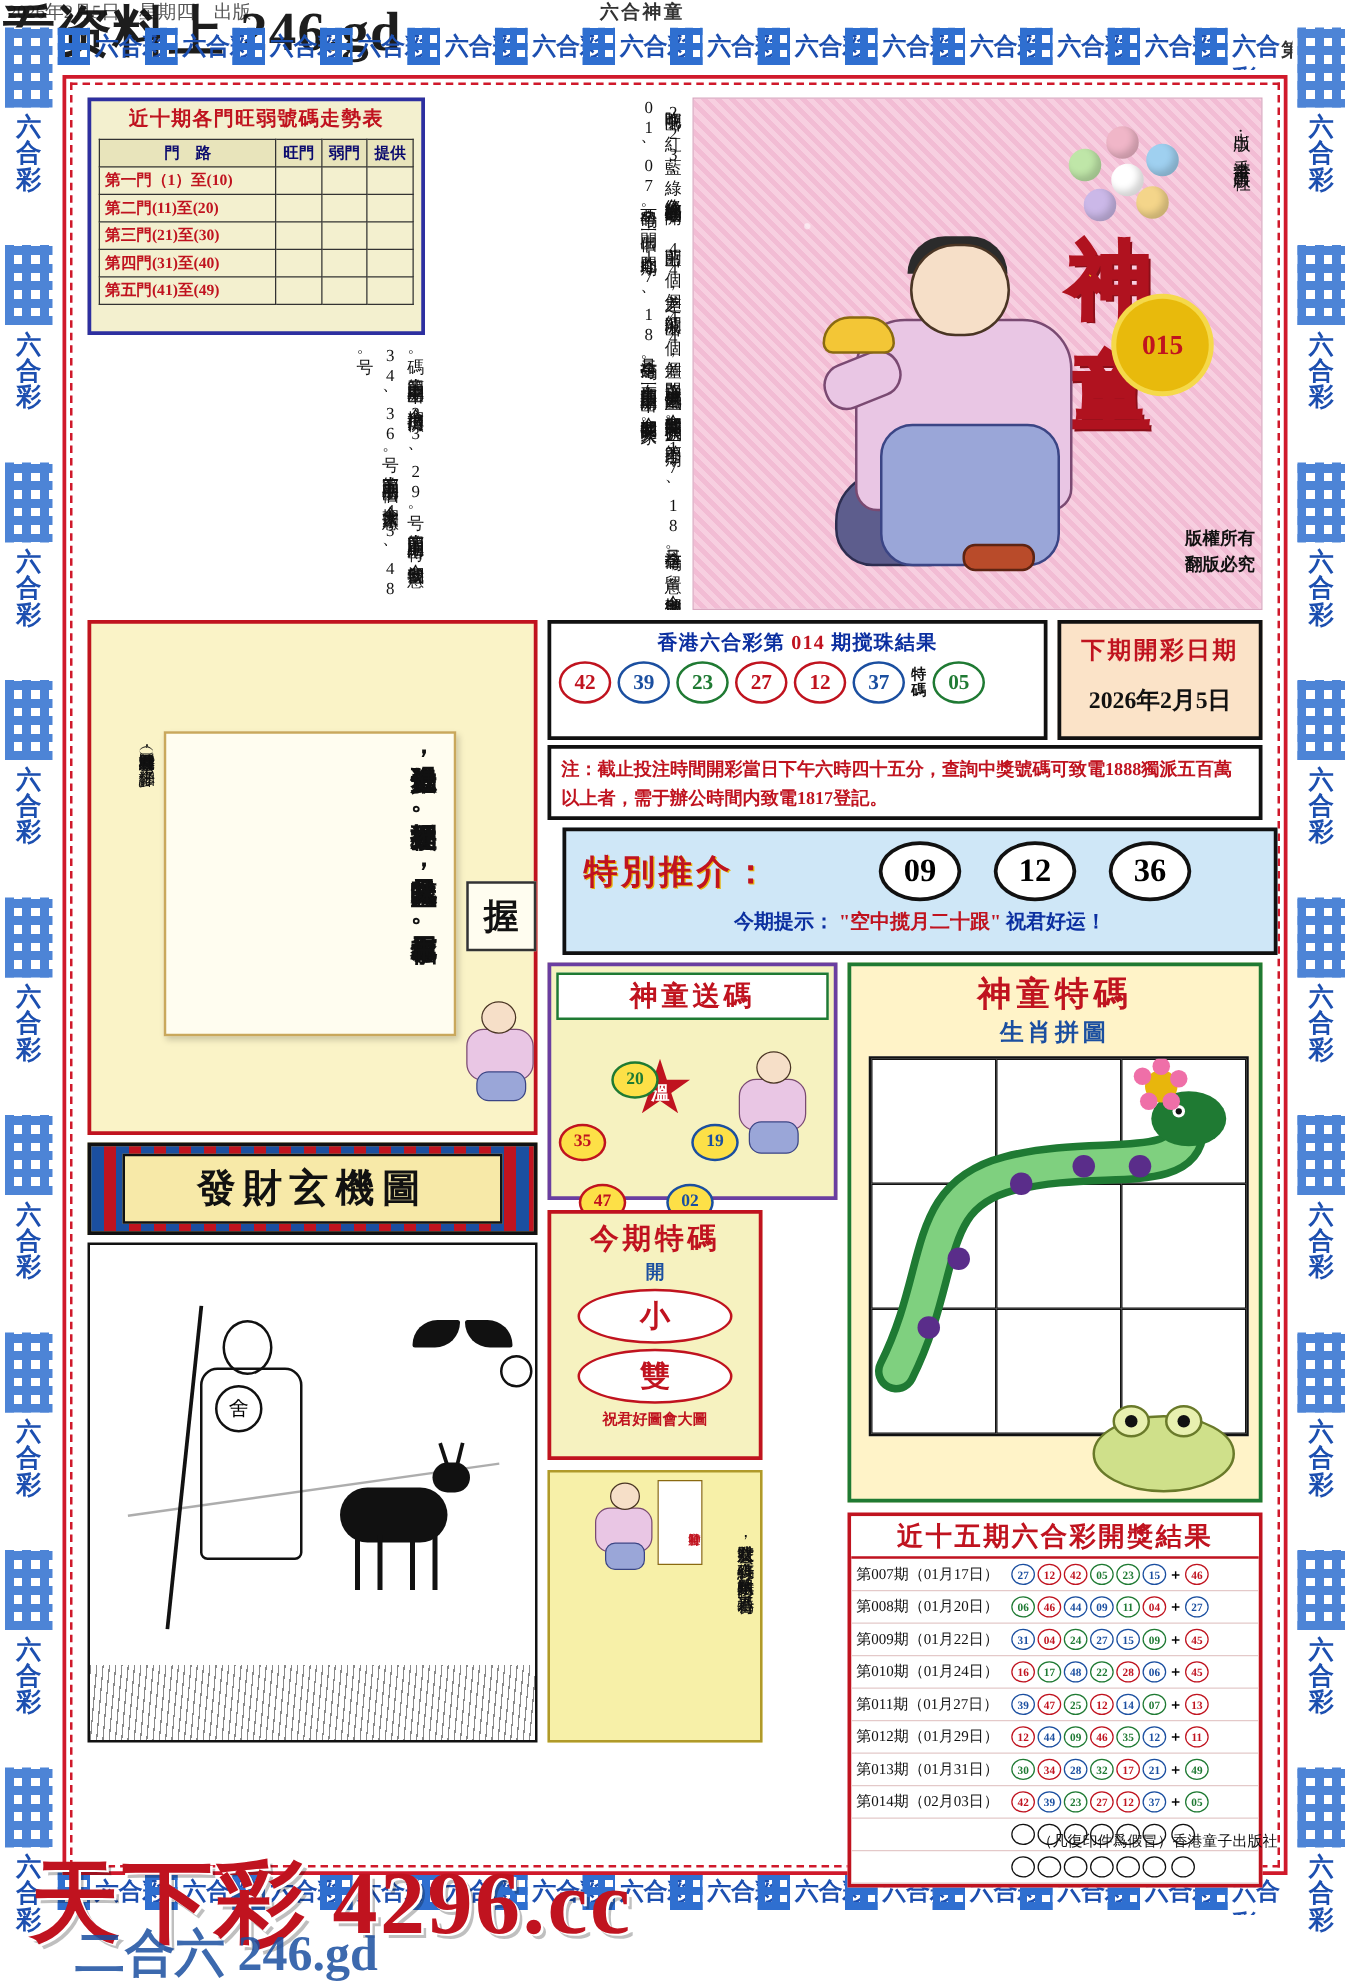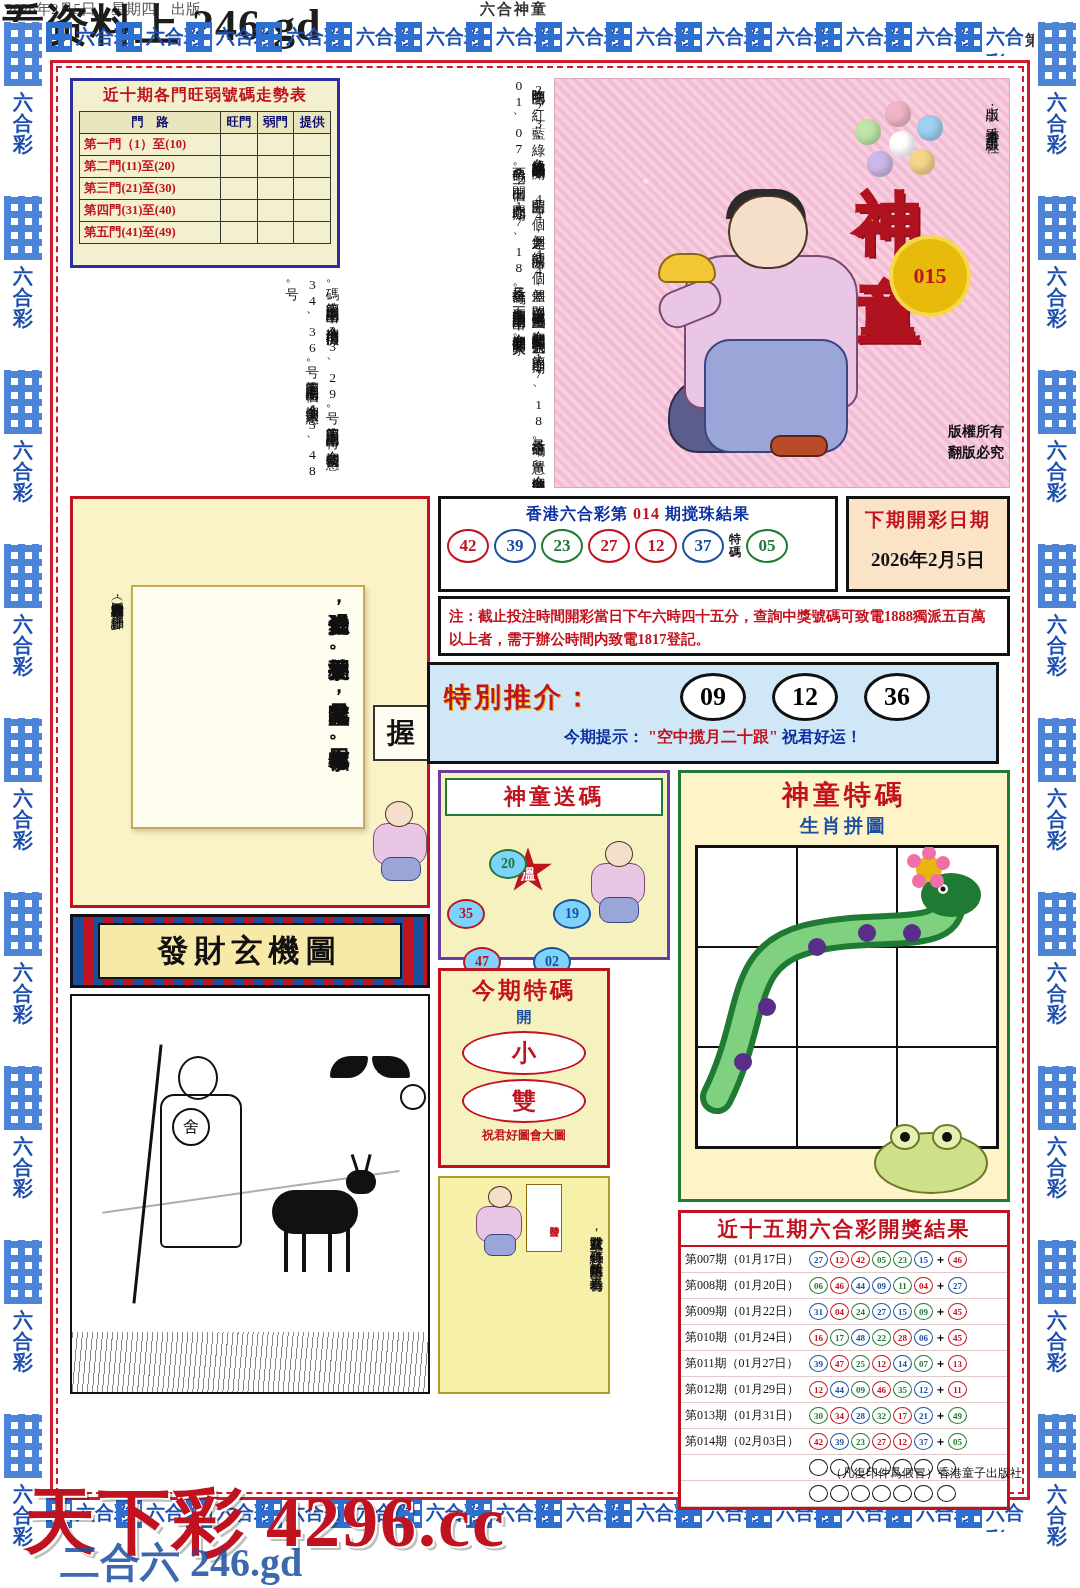--- a/index.html
+++ b/index.html
@@ -159,38 +159,38 @@
   .tm{font-size:12px;font-weight:bold;color:#111;line-height:1.05;text-align:center;}
 
   .nextbox{position:absolute;left:784px;top:424px;width:164px;height:96px;background:#fbe3c8;border:3px solid #111;box-sizing:border-box;text-align:center;}
   .nextbox .t{font-size:19px;font-weight:bold;color:#c0131f;margin-top:8px;letter-spacing:2px;}
   .nextbox .d{font-size:19px;font-weight:bold;color:#111;margin-top:14px;}
 
   .notebox{position:absolute;left:376px;top:524px;width:572px;height:60px;background:#fff;border:3px solid #111;box-sizing:border-box;
     padding:6px 8px;font-size:14.5px;line-height:1.6;color:#c0131f;font-weight:bold;}
 
   
-  .tuijian{position:absolute;left:365px;top:590px;width:572px;height:102px;background:#cfe7f7;border:3px solid #111;box-sizing:border-box;}
+  .tuijian{position:absolute;left:388px;top:590px;width:572px;height:102px;background:#cfe7f7;border:3px solid #111;box-sizing:border-box;}
   .tuijian .lbl{position:absolute;left:14px;top:14px;font-size:27px;font-weight:bold;color:#c0131f;letter-spacing:3px;
     text-shadow:1px 1px 0 #e8b60c;}
   .tuijian .nums{position:absolute;left:250px;top:8px;display:flex;gap:26px;}
   .tuijian .nums .b{width:60px;height:42px;border-radius:50%;border:3px solid #111;background:#fff;
     display:flex;align-items:center;justify-content:center;font-size:26px;font-weight:bold;}
   .tuijian .hint{position:absolute;left:0;top:62px;width:566px;text-align:center;font-size:16px;font-weight:bold;color:#0b2fa0;}
   .tuijian .hint em{color:#c0131f;font-style:normal;}
 
   
   .songma{position:absolute;left:376px;top:698px;width:232px;height:190px;background:#f6f2c0;border:3px solid #6a3ea1;box-sizing:border-box;}
   .songma .hdr{margin:5px auto 0;width:214px;height:34px;background:#fff;border:2px solid #1f7a33;
     display:flex;align-items:center;justify-content:center;font-size:22px;font-weight:bold;color:#c0131f;letter-spacing:3px;}
   .songma .star{position:absolute;left:62px;top:74px;width:50px;height:48px;background:#c0131f;
     clip-path:polygon(50% 0,61% 35%,98% 35%,68% 57%,79% 91%,50% 70%,21% 91%,32% 57%,2% 35%,39% 35%);
     display:flex;align-items:center;justify-content:center;}
   .songma .star span{font-size:15px;color:#fff;font-weight:bold;margin-top:6px;}
-  .songma .n{position:absolute;width:34px;height:26px;border-radius:50%;border:2px solid #111;background:#7dd3fc;
+  .songma .n{position:absolute;width:34px;height:26px;border-radius:50%;border:2px solid #111;background:#fde047;
     display:flex;align-items:center;justify-content:center;font-size:14px;font-weight:bold;}
   .songma .miniboy{position:absolute;left:140px;top:62px;width:70px;height:92px;}
 
   
   .temabox{position:absolute;left:616px;top:698px;width:332px;height:432px;background:#fff3c8;border:3px solid #1f7a33;box-sizing:border-box;}
   .temabox .t1{text-align:center;font-size:27px;font-weight:bold;color:#c0131f;margin-top:4px;letter-spacing:4px;}
   .temabox .t2{text-align:center;font-size:19px;font-weight:bold;color:#1b4fa0;letter-spacing:3px;}
   .puzzle{position:absolute;left:14px;top:72px;width:300px;height:300px;border:2px solid #111;
     display:grid;grid-template-columns:1fr 1fr 1fr;grid-template-rows:1fr 1fr 1fr;background:#fff;}
   .puzzle div{border:1px solid #111;position:relative;overflow:hidden;}

